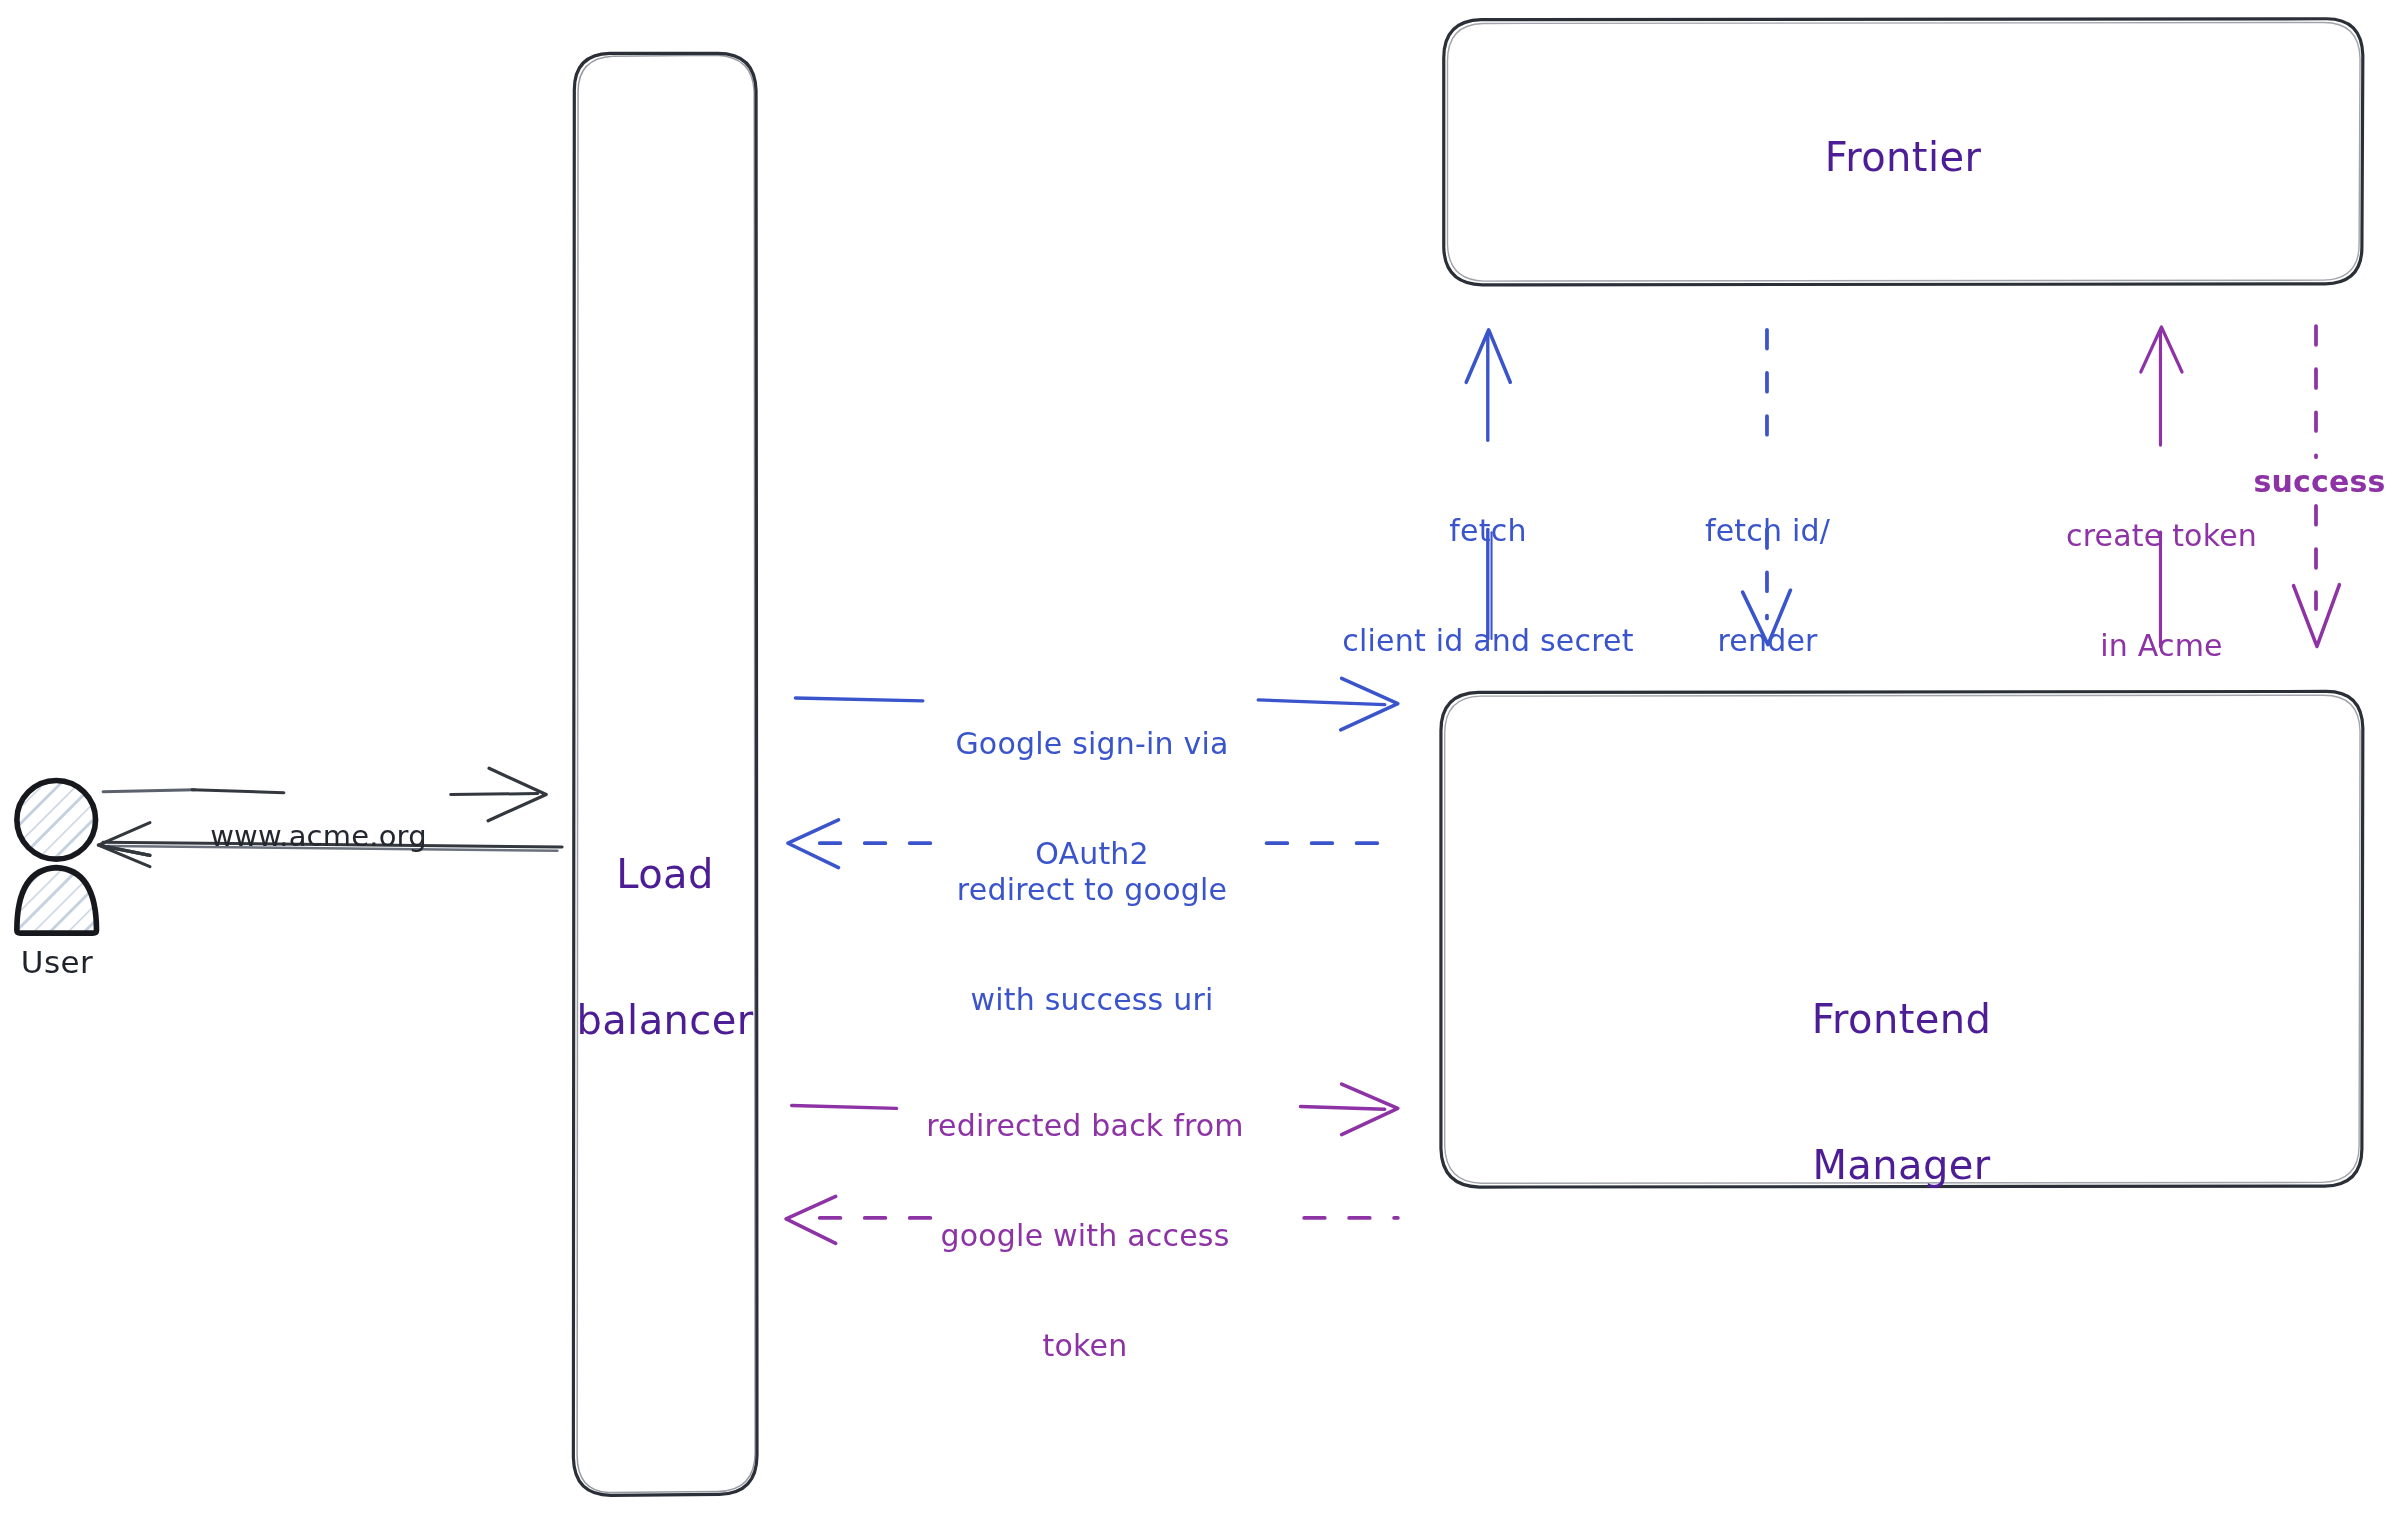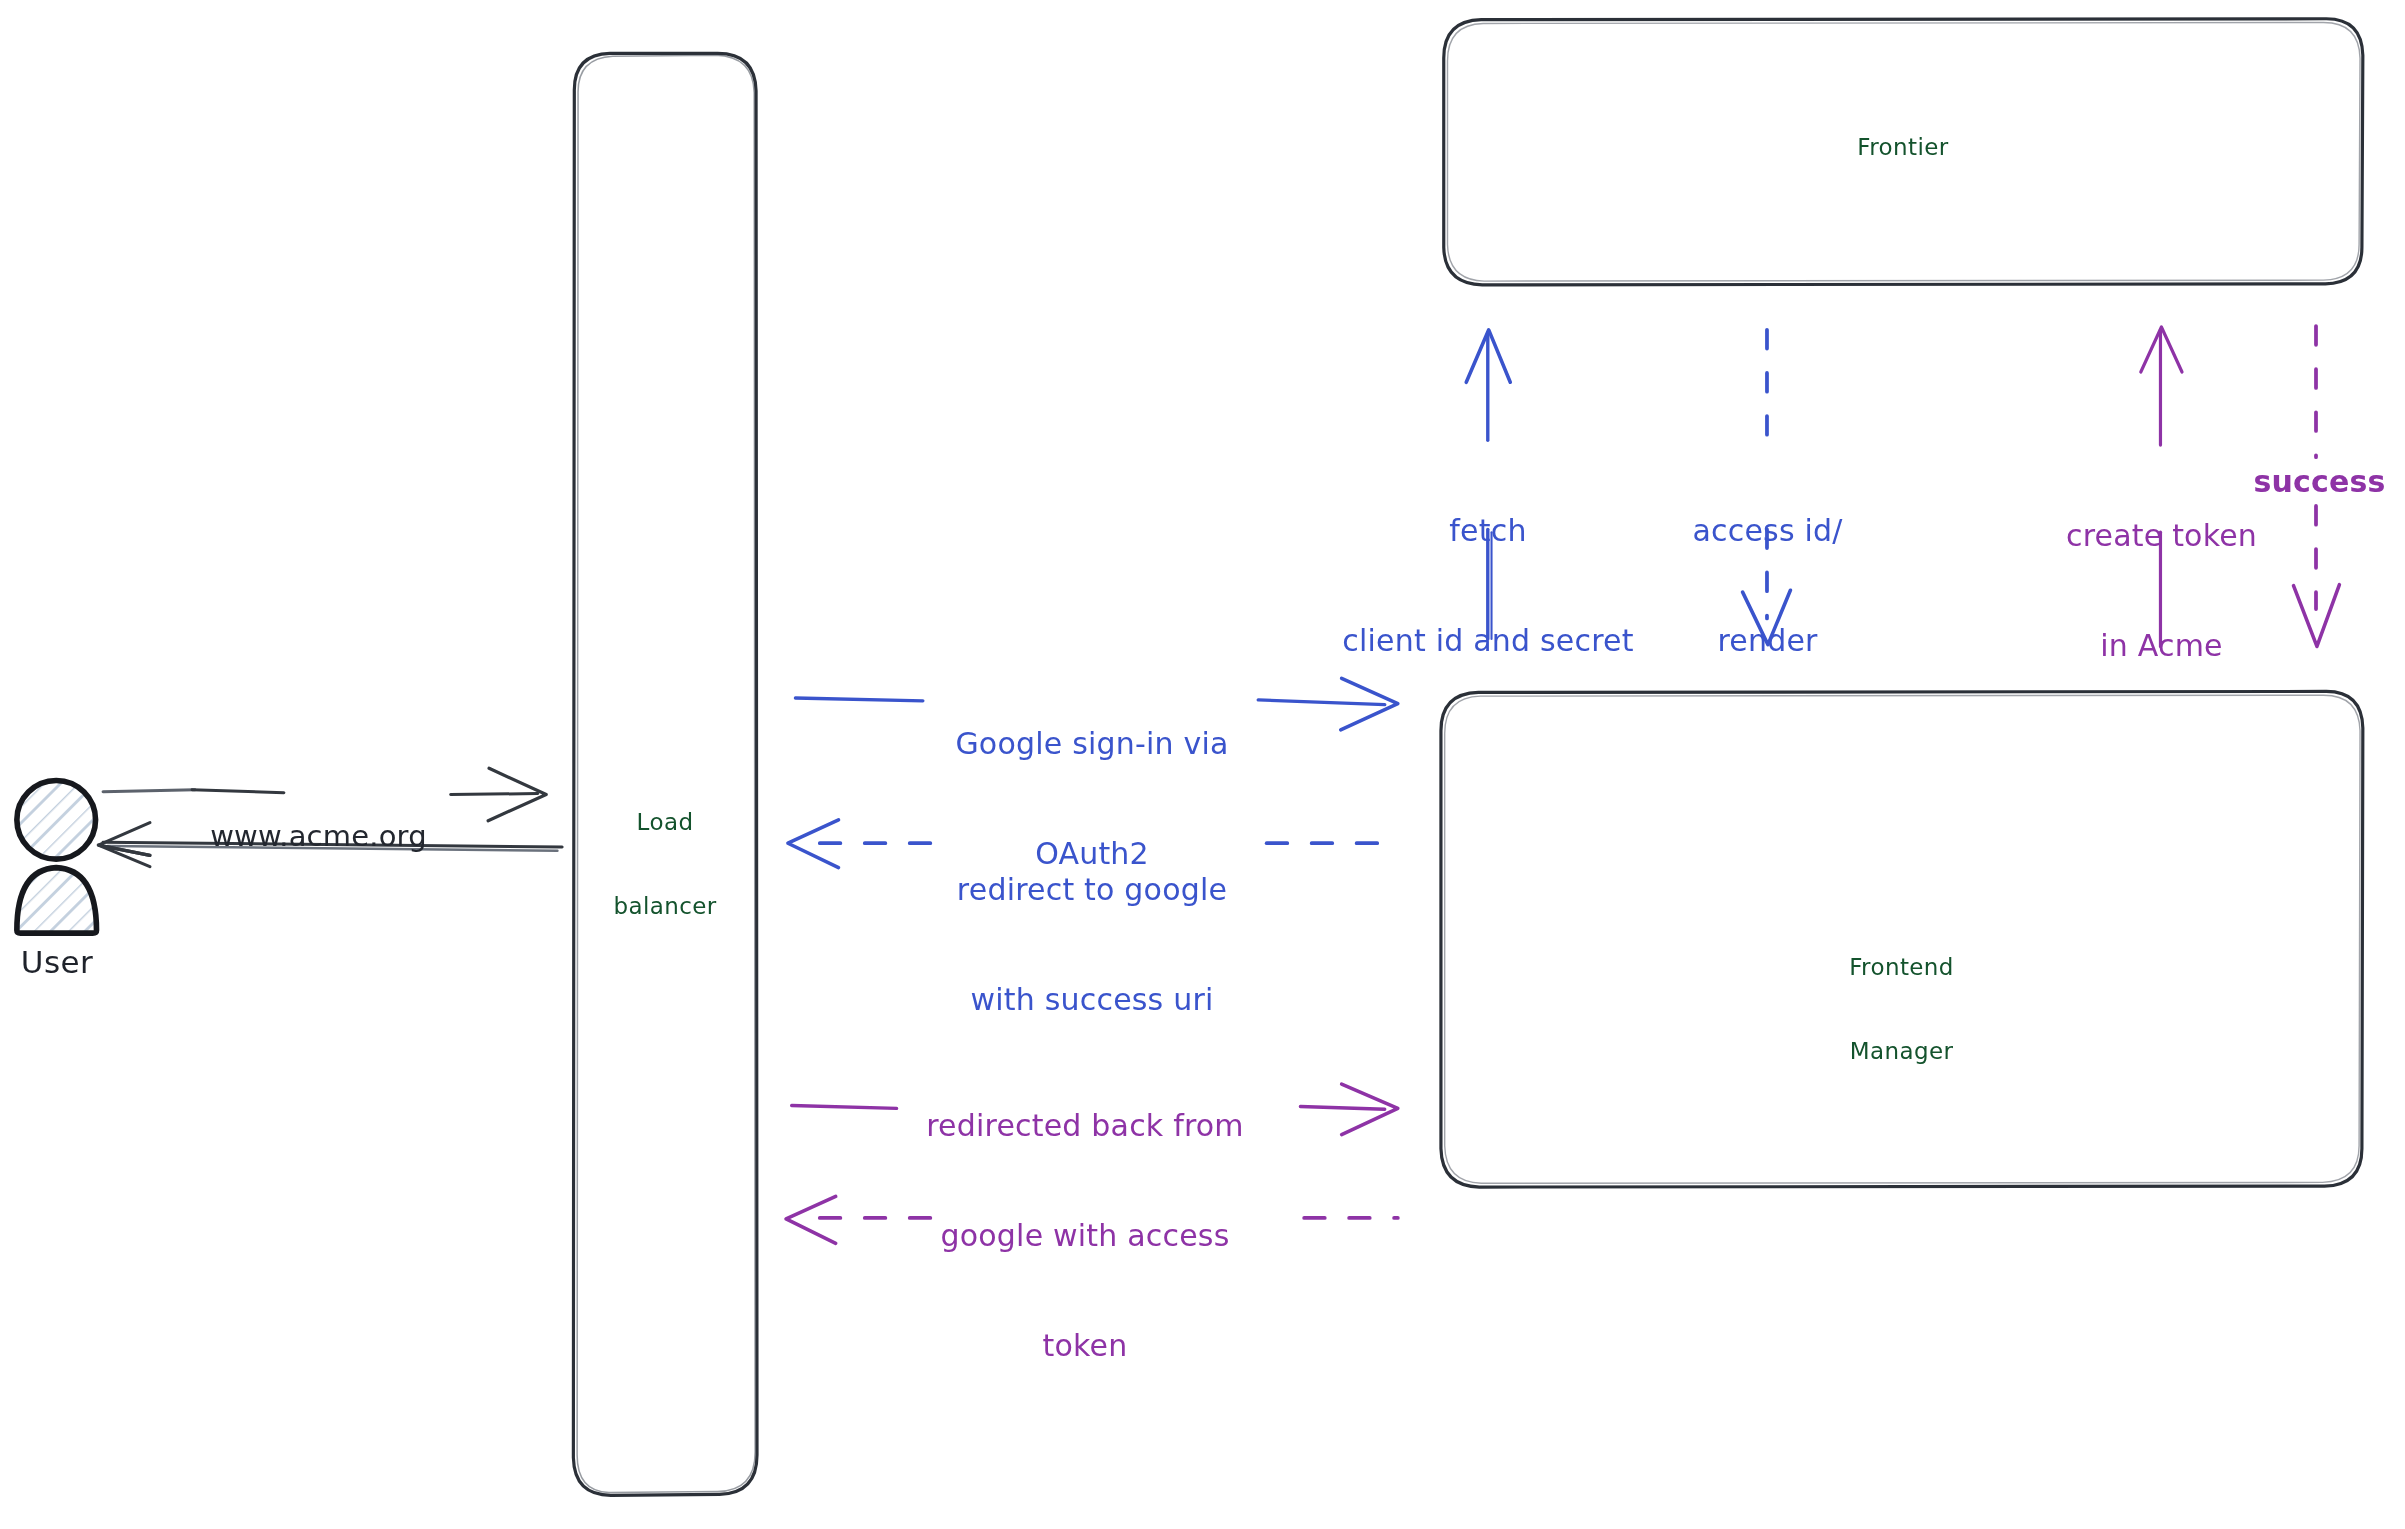--- a/index.html
+++ b/index.html
@@ -26,22 +26,22 @@
   }
   .label {
     position: absolute;
     font-family: "DejaVu Sans", sans-serif;
     text-align: center;
     line-height: 1.22;
     white-space: pre;
     pointer-events: none;
   }
   .node-label {
-    color: #14532d;
-    font-size: 23px;
+    color: #4c1d95;
+    font-size: 40px;
     letter-spacing: 0.4px;
   }
   .actor-label {
     color: #1f232b;
     font-size: 31px;
     letter-spacing: 0.4px;
   }
   .edge-label-blue {
     color: #3a54cc;
     font-size: 30px;
@@ -196,21 +196,21 @@
     <div>token</div>
   </div>
 
 
   <div class="label edge-label-blue" style="left:1296px; top:440px; width:384px;">
     <div>fetch</div>
     <div>client id and secret</div>
   </div>
 
   <div class="label edge-label-blue" style="left:1674px; top:440px; width:187px;">
-    <div>access id/</div>
+    <div>fetch id/</div>
     <div>render</div>
   </div>
 
   <div class="label edge-label-purple" style="left:2039px; top:445px; width:245px;">
     <div>create token</div>
     <div>in Acme</div>
   </div>
 
   <div class="label edge-label-purple" style="left:2235px; top:464px; width:169px;font-weight:bold;">success</div>
 

